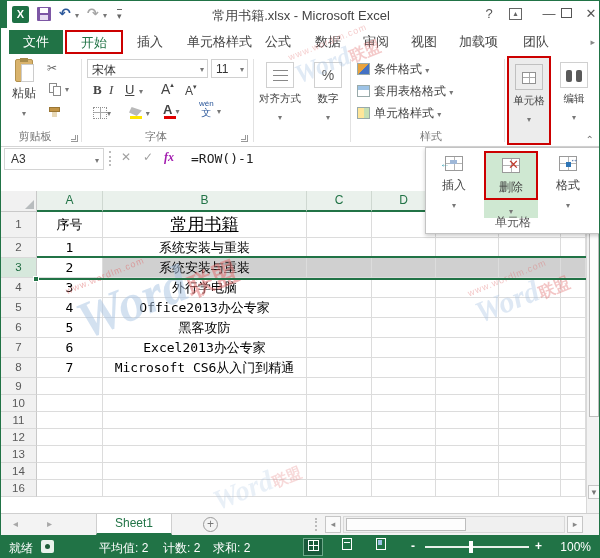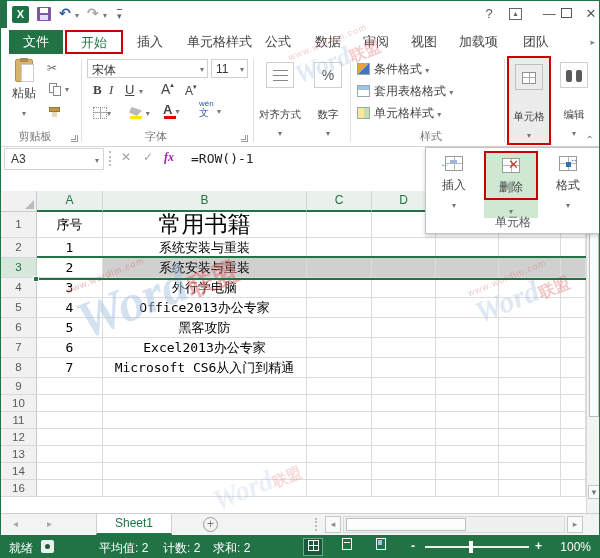--- a/index.html
+++ b/index.html
@@ -50,21 +50,21 @@
   #painter-ic .brush{position:absolute;left:2px;top:3px;width:11px;height:5px;background:#c29445;border:1px solid #9a7634;}
   #painter-ic .tip{position:absolute;left:5px;top:8px;width:5px;height:5px;background:#e8d9b8;}
   
   .combo{position:absolute;height:19px;border:1px solid #d0d0d0;background:#fff;font-size:12px;color:#333;padding:2px 4px;}
   .combo .caret{position:absolute;right:3px;top:6px;}
   .fbtn{position:absolute;font-size:13px;color:#444;cursor:default;}
   .ubar{display:inline-block;width:12px;height:3px;margin-left:1px;}
   
   .vgrp{position:absolute;top:0;height:91px;text-align:center;}
   .vgrp .icbox{margin:6px auto 0;width:28px;height:26px;border:1px solid #d0d0d0;position:relative;background:#fff;}
-  .vgrp .vlbl{font-size:10.5px;color:#444;margin-top:20px;white-space:nowrap;}
+  .vgrp .vlbl{font-size:10.5px;color:#444;margin-top:4px;white-space:nowrap;}
   .vgrp .caret{margin-top:5px;display:inline-block;}
   .lines3{position:absolute;left:6px;top:7px;width:15px;height:11px;
     background:linear-gradient(#888 0 1.5px,transparent 1.5px) 0 0/15px 5px repeat-y;}
   .pct{font-size:14px;color:#555;line-height:24px;}
   
   .tic{display:inline-block;width:14px;height:12px;border:1px solid #919191;background:
     linear-gradient(#aaa,#aaa) 50% 0/1px 100% no-repeat,
     linear-gradient(90deg,transparent 0,transparent 0) ,
     linear-gradient(#aaa,#aaa) 0 50%/100% 1px no-repeat;background-color:#fff;vertical-align:middle;}
   
@@ -90,21 +90,21 @@
   #colheads{display:flex;height:21px;}
   #corner{width:36px;height:21px;background:#f1f1f1;border-right:1px solid #c9c9c9;border-bottom:1px solid #c9c9c9;position:relative;}
   #corner:after{content:"";position:absolute;right:2px;bottom:2px;border-left:9px solid transparent;border-bottom:9px solid #b8bcbe;}
   .colh{height:21px;background:#eaf1ec;color:#217346;font-size:12px;text-align:center;line-height:19px;border-right:1px solid #cfd8d1;border-bottom:2px solid #217346;}
   .grow{display:flex;}
   .rowh{width:36px;background:#f1f1f1;border-right:1px solid #c9c9c9;border-bottom:1px solid #d9d9d9;color:#595959;font-size:11.5px;text-align:center;}
   .rowh.sel{background:#d6e8dc;color:#1d6b40;}
   .cell{border-right:1px solid #dcdcdc;border-bottom:1px solid #dcdcdc;font-size:13px;color:#000;text-align:center;overflow:hidden;white-space:nowrap;font-family:"DejaVu Sans Mono","DejaVu Sans",sans-serif;}
   .cell.selc{background:#d0d0d0;}
   .cell.activec{background:#fff;}
-  .cell.titlec{font-size:23px;}
+  .cell.titlec{font-size:17px;text-decoration:underline;}
   #sel-overlay{position:absolute;left:36px;top:65px;width:549px;height:24px;border-top:2px solid #217346;border-bottom:2px solid #217346;pointer-events:none;}
   #fill-handle{position:absolute;left:32px;top:86px;width:6px;height:6px;background:#217346;border:1px solid #fff;pointer-events:none;}
   
   #vscroll{position:absolute;left:585px;top:190px;width:15px;height:322px;background:#f3f3f3;border-left:1px solid #d9d9d9;}
   #vthumb{position:absolute;left:2px;top:34px;width:10px;height:192px;background:#fdfdfd;border:1px solid #bdbdbd;}
   #vdown{position:absolute;left:1px;bottom:14px;width:12px;height:14px;border:1px solid #c6c6c6;background:#fafafa;color:#777;font-size:8px;text-align:center;line-height:13px;}
   
   #cells-panel{position:absolute;left:424px;top:146px;width:176px;height:87px;background:#fff;border:1px solid #c3c3c3;box-shadow:0 2px 4px rgba(0,0,0,.2);z-index:20;}
   .pbtn{position:absolute;top:3px;width:48px;text-align:center;}
   .pbtn .plbl{font-size:12px;color:#444;margin-top:2px;}
@@ -173,20 +173,21 @@
 
   <div id="titlebar">
     <div id="edge-strip"></div>
     <div id="excel-logo">X</div>
     <div id="save-ic"></div>
     <div id="undo-ic" class="qat-arrow">↶</div>
     <div id="undo-caret" class="caret">▾</div>
     <div id="redo-ic" class="qat-arrow">↷</div>
     <div id="redo-caret" class="caret">▾</div>
     <div id="qat-more">▾</div>
+    <div id="win-title">常用书籍.xlsx - Microsoft Excel</div>
     <div id="btn-help" class="wbtn">?</div>
     <div id="btn-ribbonopt" class="wbtn">▴</div>
     <div id="btn-min" class="wbtn">—</div>
     <div id="btn-max" class="wbtn"></div>
     <div id="btn-close" class="wbtn">✕</div>
   </div>
 
   <div id="tabrow">
       <span class="rtab file">文件</span>
       <span class="rtab active">开始</span>
@@ -238,21 +239,21 @@
     <div class="fbtn" style="left:128px;top:48px;">
       <span style="display:inline-block;width:13px;height:9px;background:#b9b9b9;clip-path:polygon(20% 0,100% 40%,60% 100%,0 60%);"></span>
       <span class="ubar" style="background:#ffe600;position:absolute;left:0;top:12px;"></span>
       <span class="caret">▾</span>
     </div>
     <div class="fbtn" style="left:162px;top:46px;font-weight:bold;">
       <span>A</span>
       <span class="ubar" style="background:#e00000;position:absolute;left:0;top:14px;"></span>
       <span class="caret">▾</span>
     </div>
-    <div class="fbtn" style="left:198px;top:44px;line-height:1;color:#2b579a;">
+    <div class="fbtn" style="left:198px;top:44px;text-align:center;line-height:1;color:#2b579a;">
       <span style="font-size:8px;display:block;">wén</span>
       <span style="font-size:10px;display:block;">文</span>
     </div>
     <span class="caret" style="position:absolute;left:216px;top:52px;">▾</span>
     <div class="grp-label" style="left:95px;width:120px;">字体</div>
     <div class="launcher" style="left:240px;bottom:4px;"></div>
     <div class="rsep" style="left:252px;"></div>
 
     <div class="vgrp" style="left:254px;width:50px;">
       <div class="icbox">

